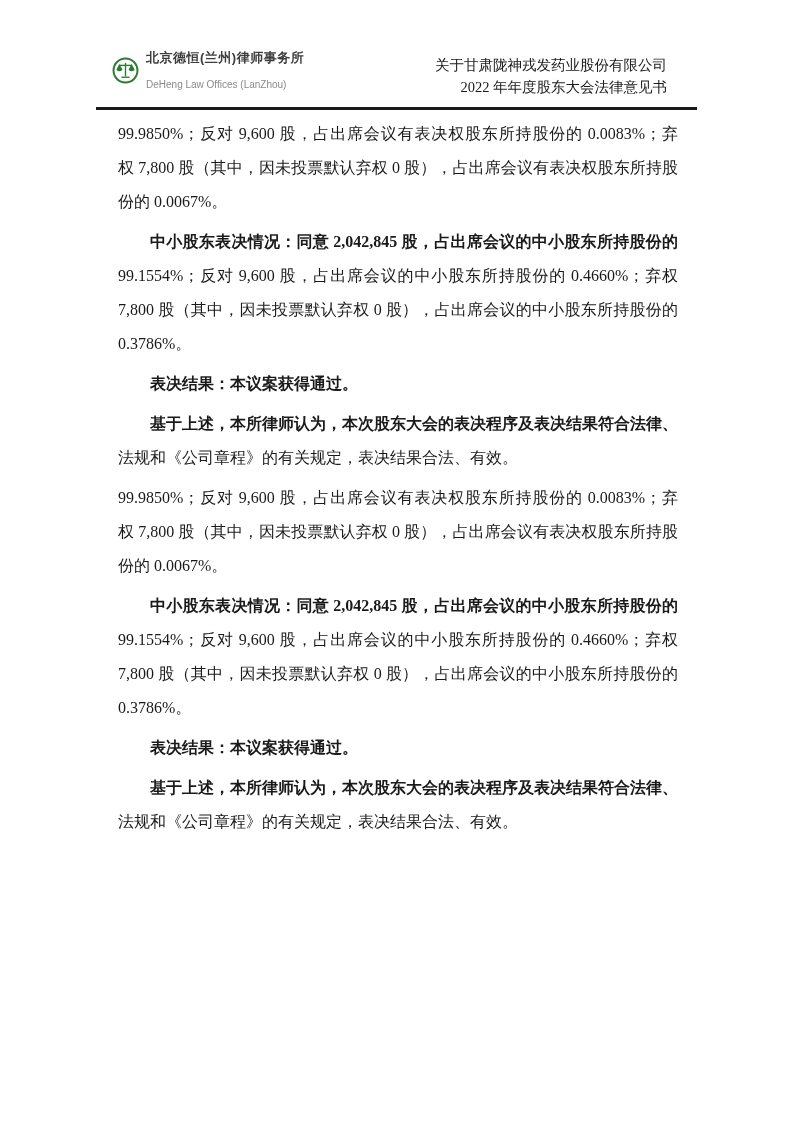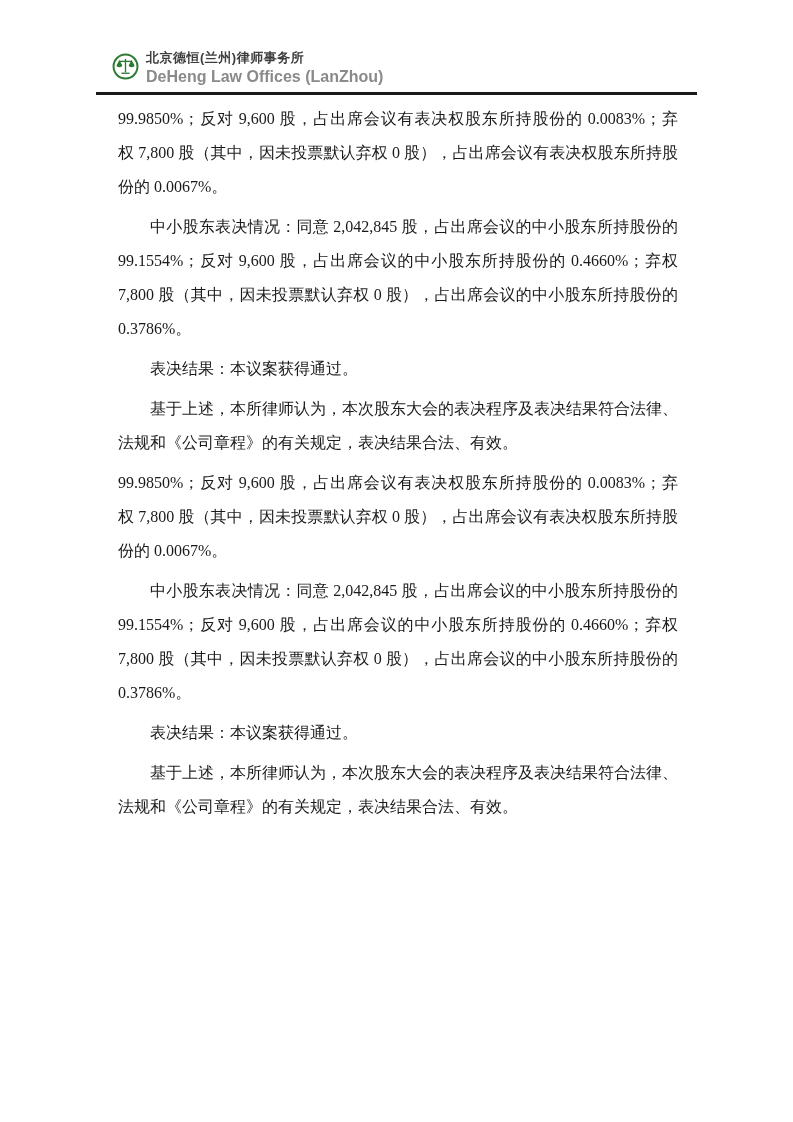--- a/index.html
+++ b/index.html
@@ -31,25 +31,24 @@
   .brand-zh {
     font-family: "Liberation Sans", "DejaVu Sans", sans-serif;
     font-weight: bold;
     font-size: 13px;
     color: #3d3d3d;
     letter-spacing: 0.5px;
     line-height: 16px;
   }
   .brand-en {
     font-family: "Liberation Sans", "DejaVu Sans", sans-serif;
-    font-size: 16px;
+    font-size: 10px;
     color: #8a8a8a;
     line-height: 13px;
-    margin-top: 4px;
-    font-weight: bold;
+    margin-top: 12px;
   }
   .doc-title {
     text-align: right;
     margin-right: 30px;
     margin-top: 5px;
     font-size: 14.5px;
     line-height: 21.5px;
     color: #1a1a1a;
   }
   .rule {
@@ -61,21 +60,21 @@
   .content {
     padding: 7px 115px 0 118px;
   }
   .block {
     margin: 0 0 6px;
     font-size: 16px;
     line-height: 34px;
   }
   .line { display: block; }
   .line.fill { text-align: justify; text-align-last: justify; }
-  .line.indent { text-indent: 2em; }
+  .line.indent { text-indent: 2em; font-weight: bold; }
   .section-heading {
     font-family: "Liberation Sans", "DejaVu Sans", sans-serif;
     font-weight: bold;
     font-size: 17px;
     letter-spacing: 1px;
     margin-top: 46px;
   }
   .footer {
     text-align: center;
     margin-top: 10px;
@@ -101,20 +100,24 @@
               <path d="M8.2 9.3 l-2.4 4.6 a2.9 2.9 0 0 0 4.8 0 z" fill="#2c7a33"></path>
               <path d="M21.8 9.3 l-2.4 4.6 a2.9 2.9 0 0 0 4.8 0 z" fill="#2c7a33"></path>
               <line x1="10.5" y1="22.5" x2="19.5" y2="22.5"></line>
             </g>
           </svg>
         </span>
         <div class="brand-text">
           <div class="brand-zh">北京德恒(兰州)律师事务所</div>
           <div class="brand-en">DeHeng Law Offices (LanZhou)</div>
         </div>
+      </div>
+      <div class="doc-title">
+        <div>关于甘肃陇神戎发药业股份有限公司</div>
+        <div>2022 年年度股东大会法律意见书</div>
       </div>
     </div>
     <div class="rule"></div>
   </div>
 
   <div class="content" id="content">
       <p class="block">
         <span class="line fill">99.9850%；反对 9,600 股，占出席会议有表决权股东所持股份的 0.0083%；弃</span>
         <span class="line fill">权 7,800 股（其中，因未投票默认弃权 0 股），占出席会议有表决权股东所持股</span>
         <span class="line">份的 0.0067%。</span>

